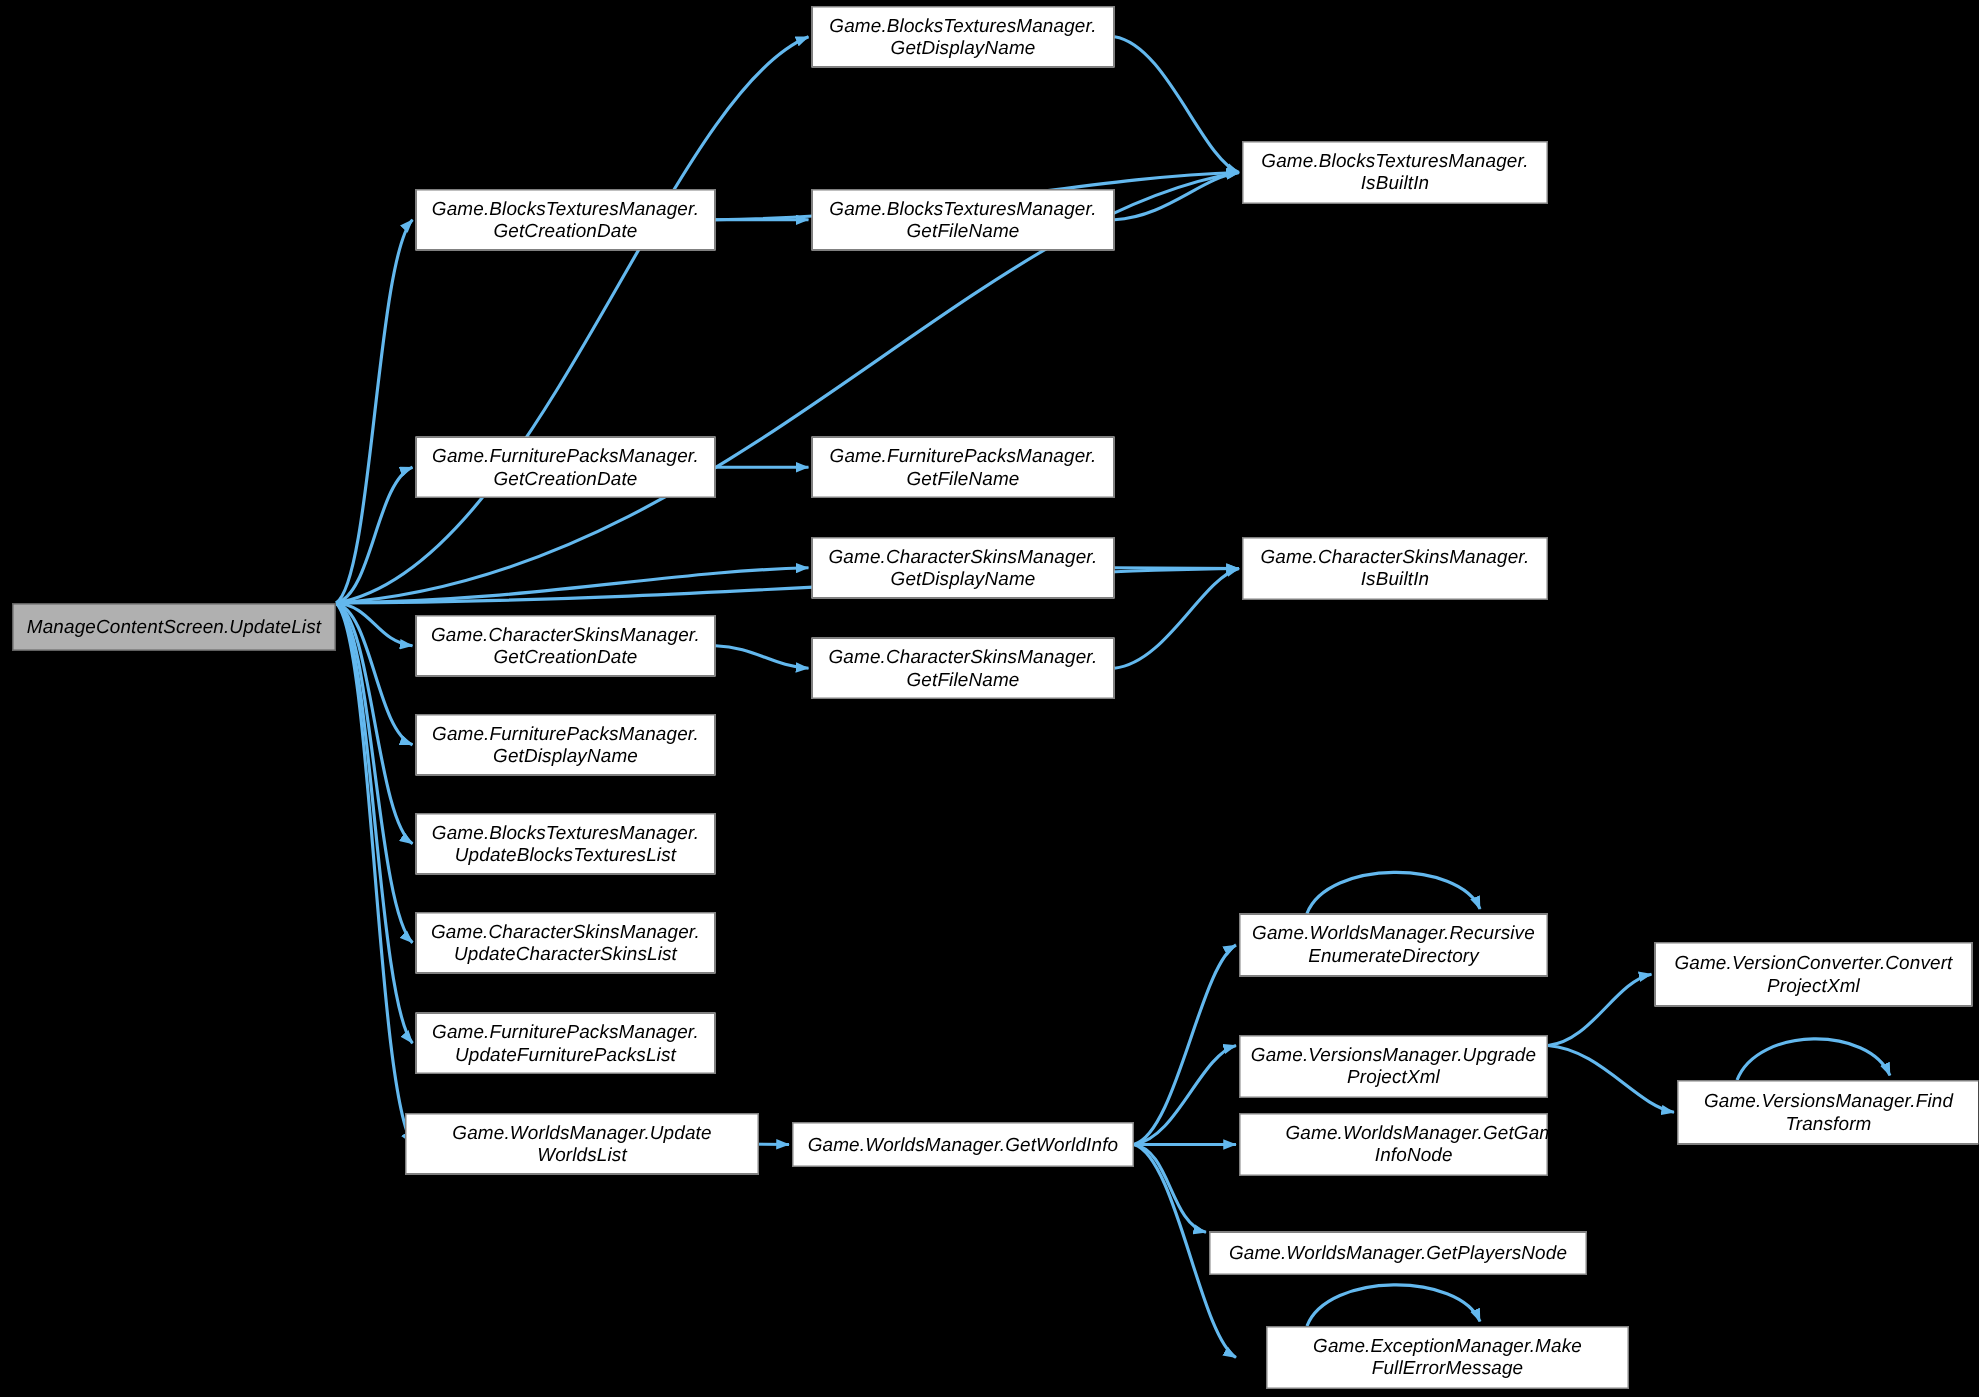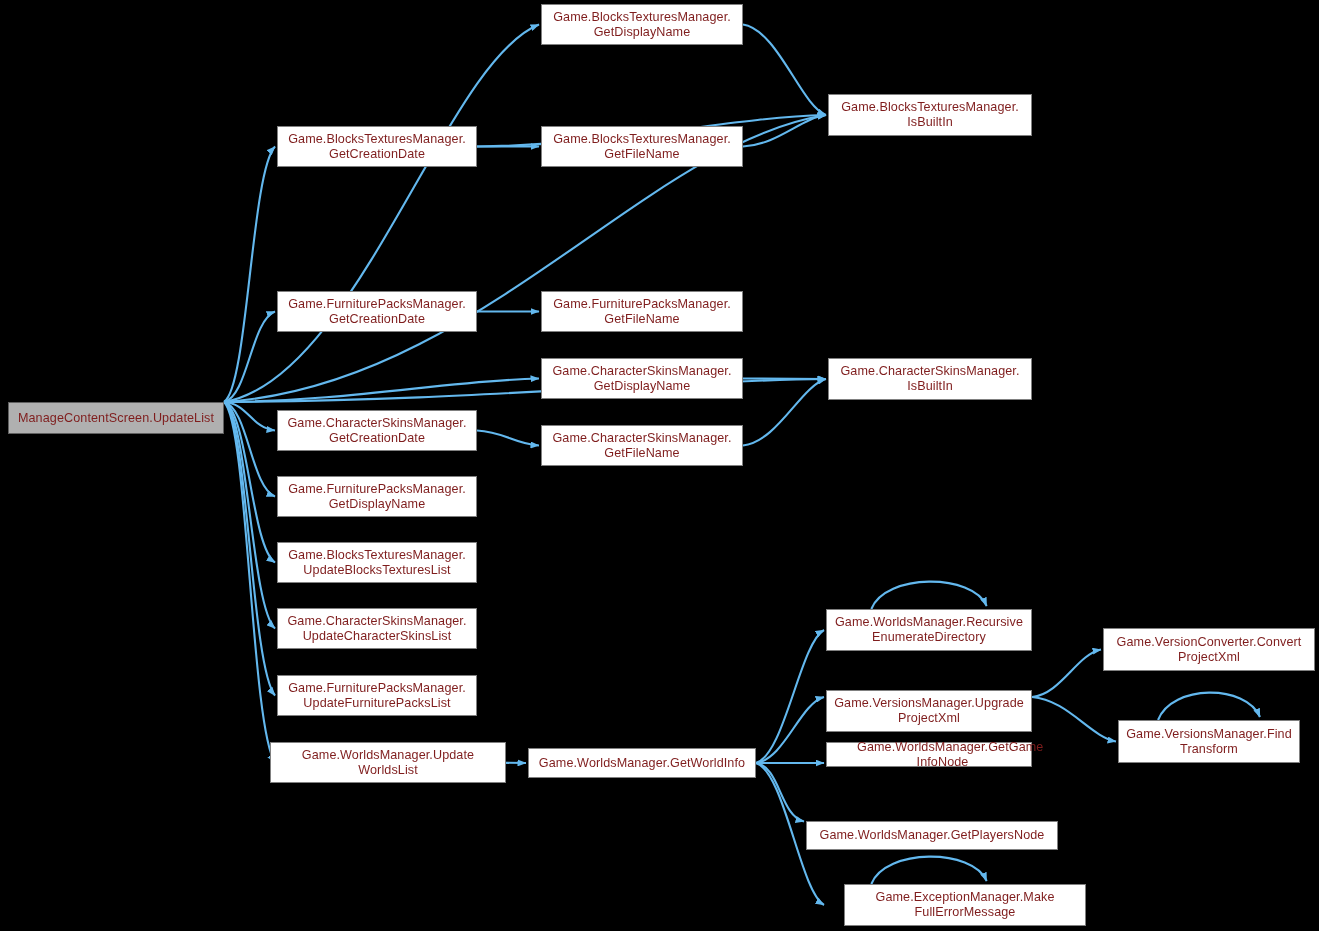--- a/index.html
+++ b/index.html
@@ -21,30 +21,31 @@
     top: 0;
     width: 1319px;
     height: 931px;
     pointer-events: none;
   }
   .node {
     position: absolute;
     box-sizing: border-box;
     background: #ffffff;
     border: 1px solid #808080;
-    color: #7f1d1d;
+    color: #000000;
     font-size: 12.6px;
     line-height: 15px;
     text-align: center;
     display: flex;
     align-items: center;
     justify-content: center;
     padding: 1px 3px;
     white-space: pre-line;
     letter-spacing: 0.1px;
+    font-style: italic;
   }
   .node.root {
     background: #b0b0b0;
     border: 1px solid #606060;
   }
   .node-label {
     display: block;
     width: 100%;
   }
 </style>
@@ -124,24 +125,24 @@
 GetFileName</span></div>
       <div class="node" style="left: 528px; top: 748px; width: 228px; height: 30px;"><span class="node-label">Game.WorldsManager.GetWorldInfo</span></div>
       <div class="node" style="left: 828px; top: 94px; width: 204px; height: 42px;"><span class="node-label">Game.BlocksTexturesManager.
 IsBuiltIn</span></div>
       <div class="node" style="left: 828px; top: 358px; width: 204px; height: 42px;"><span class="node-label">Game.CharacterSkinsManager.
 IsBuiltIn</span></div>
       <div class="node" style="left: 826px; top: 609px; width: 206px; height: 42px;"><span class="node-label">Game.WorldsManager.Recursive
 EnumerateDirectory</span></div>
       <div class="node" style="left: 826px; top: 676px; width: 206px; height: 42px; margin-top: 14px;"><span class="node-label">Game.VersionsManager.Upgrade
 ProjectXml</span></div>
-      <div class="node" style="left: 826px; top: 742px; width: 206px; height: 25px; padding-left: 30px;"><span class="node-label">Game.WorldsManager.GetGame
+      <div class="node" style="left: 826px; top: 742px; width: 206px; height: 42px; padding-left: 30px;"><span class="node-label">Game.WorldsManager.GetGame
 InfoNode</span></div>
       <div class="node" style="left: 806px; top: 821px; width: 252px; height: 29px;"><span class="node-label">Game.WorldsManager.GetPlayersNode</span></div>
       <div class="node" style="left: 844px; top: 884px; width: 242px; height: 42px;"><span class="node-label">Game.ExceptionManager.Make
 FullErrorMessage</span></div>
       <div class="node" style="left: 1103px; top: 628px; width: 212px; height: 43px;"><span class="node-label">Game.VersionConverter.Convert
 ProjectXml</span></div>
-      <div class="node" style="left: 1118px; top: 720px; width: 182px; height: 43px;"><span class="node-label">Game.VersionsManager.Find
+      <div class="node" style="left: 1118px; top: 720px; width: 202px; height: 43px;"><span class="node-label">Game.VersionsManager.Find
 Transform</span></div>
     </div>
 
 </div>
 
 </body></html>

